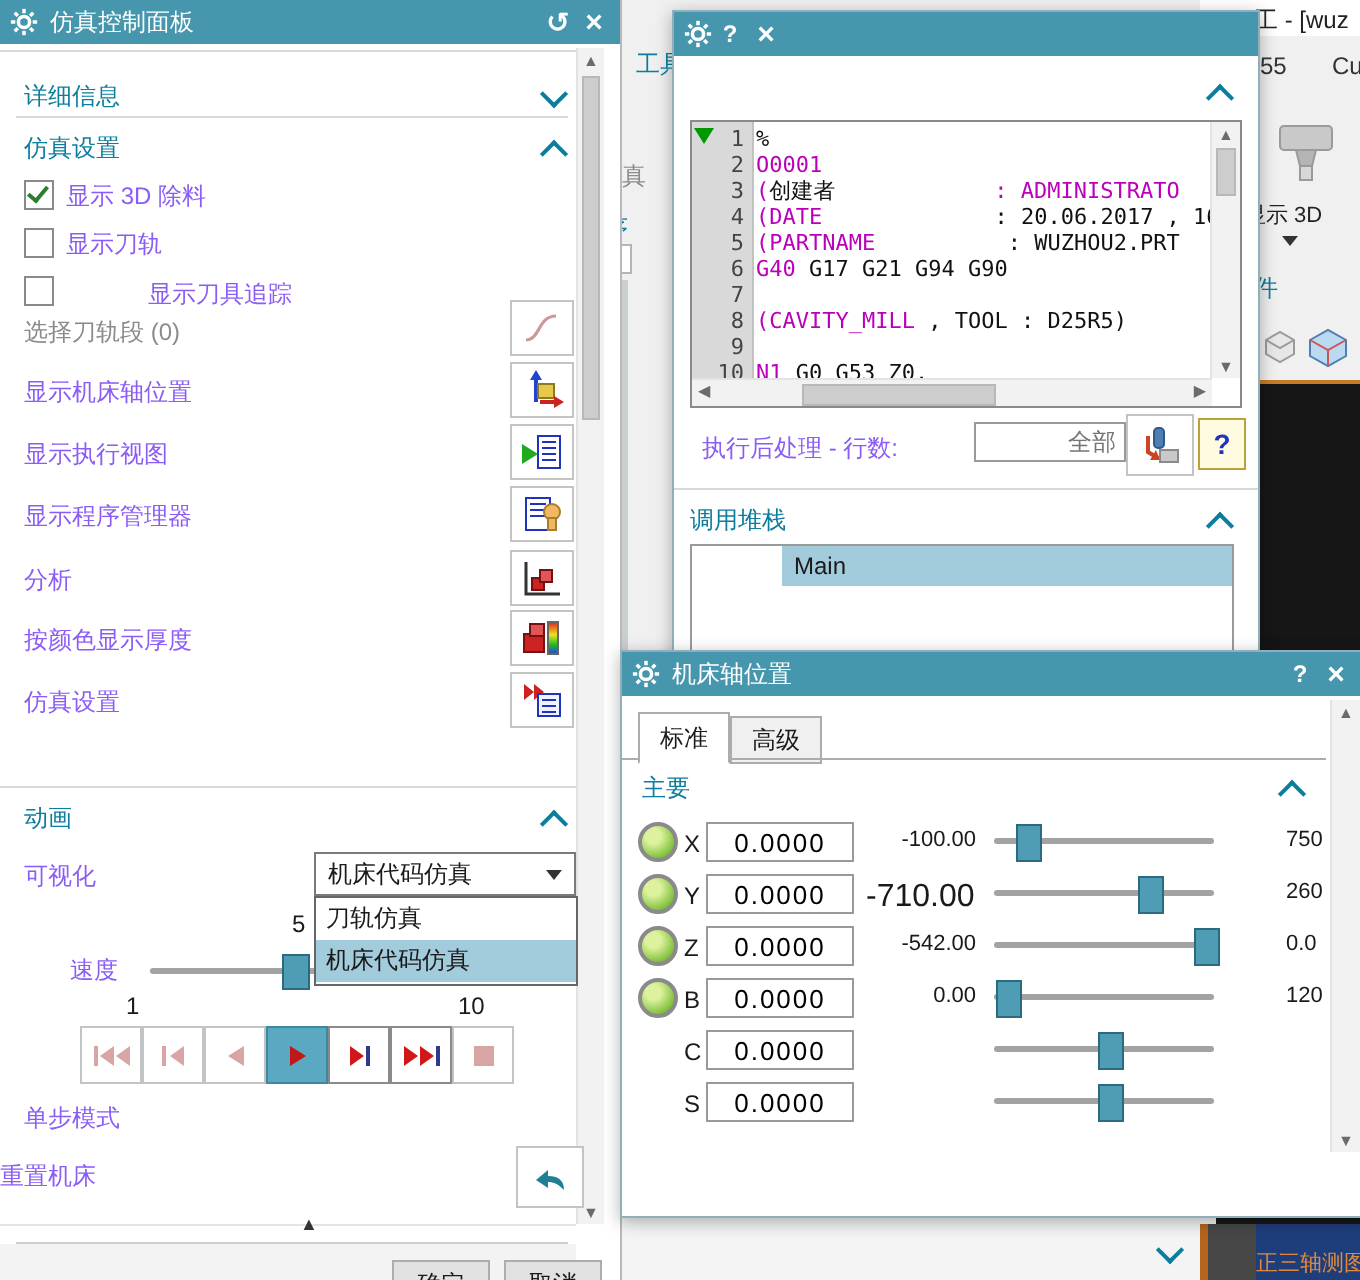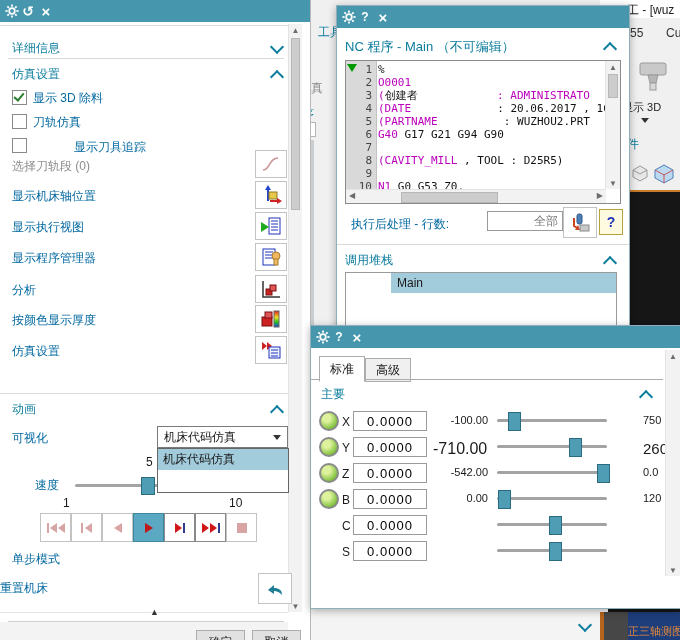--- a/index.html
+++ b/index.html
@@ -15,21 +15,21 @@
   .closex{font-size:15px;font-weight:bold;}
   
   .hdr{color:#0c7d9d;font-size:12px;}
   .chev{width:8px;height:8px;border-right:2px solid #0c7d9d;border-bottom:2px solid #0c7d9d;display:inline-block;}
   .chev.down{transform:rotate(45deg);}
   .chev.up{transform:rotate(-135deg);}
   .sep{position:absolute;height:1px;background:#d9d9d9;}
   .btnbox{position:absolute;background:#fff;border:1px solid #c3c3c3;display:flex;align-items:center;justify-content:center;}
   .combo{position:absolute;background:#fff;border:1px solid #7a7a7a;display:flex;align-items:center;font-size:12px;}
   .combo .caret{margin-left:auto;margin-right:6px;width:0;height:0;border-left:4px solid transparent;border-right:4px solid transparent;border-top:5px solid #333;}
-  .scrttl{font-size:12px;color:#0369a1;}
+  .scrttl{font-size:12px;color:#8b5cf6;}
   .gray{color:#8b8b8b;}
   
   .vsb{position:absolute;background:#f2f2f2;border-left:1px solid #e3e3e3;}
   .sbarrow{position:absolute;left:0;right:0;height:12px;display:flex;align-items:center;justify-content:center;color:#6b6b6b;font-size:8px;}
   .sbthumb{position:absolute;left:2px;right:2px;background:#cdcdcd;border:1px solid #b8b8b8;}
   
   .cb{position:absolute;left:12px;width:13px;height:13px;background:#fff;border:1px solid #8a8a8a;}
   .cb .mark{position:absolute;left:3px;top:0px;width:4px;height:8px;border-right:2px solid #2c7d2c;border-bottom:2px solid #2c7d2c;transform:rotate(40deg);}
   
   .track{position:absolute;height:3px;background:#a3a3a3;border-radius:2px;}
@@ -105,20 +105,21 @@
           <line x1="8" y1="0.5" x2="8" y2="3"></line>
           <line x1="8" y1="13" x2="8" y2="15.5"></line>
           <line x1="0.5" y1="8" x2="3" y2="8"></line>
           <line x1="13" y1="8" x2="15.5" y2="8"></line>
           <line x1="2.7" y1="2.7" x2="4.5" y2="4.5"></line>
           <line x1="11.5" y1="11.5" x2="13.3" y2="13.3"></line>
           <line x1="2.7" y1="13.3" x2="4.5" y2="11.5"></line>
           <line x1="11.5" y1="4.5" x2="13.3" y2="2.7"></line>
         </g>
     </svg>
+    <span class="ttl">仿真控制面板</span>
     <span class="tico" style="font-size:14px;font-weight:bold;">↺</span>
     <span class="tico closex" style="margin-right:4px;">×</span>
   </div>
 
   <div class="vsb" style="left:288px;top:24px;width:13px;height:588px;">
     <div class="sbarrow" style="top:0;">▲</div>
     <div class="sbarrow" style="bottom:0;">▼</div>
     <div class="sbthumb" style="top:14px;height:170px;"></div>
   </div>
 
@@ -129,21 +130,21 @@
   <div class="sep" style="left:8px;top:58px;width:276px;"></div>
 
   <div class="abs hdr" style="left:12px;top:66px;">仿真设置</div>
   <span class="chev up abs" style="left:272px;top:72px;"></span>
 
   <div class="cb" style="top:90px;">
       <span class="mark"></span>
     </div>
   <span class="abs scrttl" style="left:33px;top:90px;">显示 3D 除料</span>
   <div class="cb" style="top:114px;"></div>
-  <span class="abs scrttl" style="left:33px;top:114px;">刀轨仿真</span>
+  <span class="abs scrttl" style="left:33px;top:114px;">显示刀轨</span>
   <div class="cb" style="top:138px;"></div>
   <span class="abs scrttl" style="left:33px;top:139px;margin-left:41px;">显示刀具追踪</span>
 
   <span class="abs gray" style="left:12px;top:158px;">选择刀轨段 (0)</span>
   <div class="btnbox" style="left:255px;top:150px;width:30px;height:26px;">
     <svg width="20" height="18" viewBox="0 0 20 18">
         <path d="M2 15 C9 15 8 3 17 3" fill="none" stroke="#cc9999" stroke-width="1.6"></path>
       </svg>
   </div>
 
@@ -232,20 +233,21 @@
   </div>
 
   <span class="abs" style="left:146px;top:455px;">5</span>
   <span class="abs scrttl" style="left:35px;top:477px;">速度</span>
   <div class="track" style="left:75px;top:484px;width:175px;"></div>
   <div class="thumb" style="left:141px;top:477px;width:12px;height:16px;"></div>
   <span class="abs" style="left:63px;top:496px;">1</span>
   <span class="abs" style="left:229px;top:496px;">10</span>
 
   <div class="abs" style="left:157px;top:448px;width:130px;height:43px;background:#fff;border:1px solid #666;z-index:6;">
+    <div style="height:21px;line-height:21px;padding-left:5px;white-space:nowrap;">刀轨仿真</div>
     <div class="hl" style="height:21px;line-height:21px;padding-left:5px;white-space:nowrap;">机床代码仿真</div>
   </div>
 
   <div class="btnbox" style="left:40px;top:513px;width:29px;height:27px;">
     <svg width="20" height="12" viewBox="0 0 20 12">
         <rect x="1" y="1" width="2" height="10" fill="#d8a4a4"></rect>
         <polygon points="11,1 4,6 11,11" fill="#d8a4a4"></polygon>
         <polygon points="19,1 12,6 19,11" fill="#d8a4a4"></polygon>
       </svg>
   </div>
@@ -318,21 +320,20 @@
           <line x1="2.7" y1="2.7" x2="4.5" y2="4.5"></line>
           <line x1="11.5" y1="11.5" x2="13.3" y2="13.3"></line>
           <line x1="2.7" y1="13.3" x2="4.5" y2="11.5"></line>
           <line x1="11.5" y1="4.5" x2="13.3" y2="2.7"></line>
         </g>
     </svg>
     <span class="tico" style="font-weight:bold;">?</span>
     <span class="tico closex" style="margin-right:4px;">×</span>
   </div>
 
-  <div class="abs hdr" style="left:8px;top:32px;font-size:13px;white-space:nowrap;">NC 程序 - Main （不可编辑）</div>
   <span class="chev up abs" style="left:268px;top:38px;"></span>
 
   <div class="codebox" style="left:8px;top:54px;width:274px;height:142px;">
     <div class="gut"></div>
     <div class="abs" style="left:1px;top:3px;width:0;height:0;border-left:5px solid transparent;border-right:5px solid transparent;border-top:8px solid #009900;"></div>
     <div class="codelines">
       <div class="cl"><span class="ln">1</span><span class="cm"></span><span class="ck">%</span><span class="cm"></span></div>
       <div class="cl"><span class="ln">2</span><span class="cm">O0001</span><span class="ck"></span><span class="cm"></span></div>
       <div class="cl"><span class="ln">3</span><span class="cm">(</span><span class="ck">创建者</span><span class="cm">            : ADMINISTRATO</span></div>
       <div class="cl"><span class="ln">4</span><span class="cm">(DATE</span><span class="ck">             : 20.06.2017 , 16</span><span class="cm"></span></div>
@@ -386,20 +387,21 @@
           <line x1="8" y1="0.5" x2="8" y2="3"></line>
           <line x1="8" y1="13" x2="8" y2="15.5"></line>
           <line x1="0.5" y1="8" x2="3" y2="8"></line>
           <line x1="13" y1="8" x2="15.5" y2="8"></line>
           <line x1="2.7" y1="2.7" x2="4.5" y2="4.5"></line>
           <line x1="11.5" y1="11.5" x2="13.3" y2="13.3"></line>
           <line x1="2.7" y1="13.3" x2="4.5" y2="11.5"></line>
           <line x1="11.5" y1="4.5" x2="13.3" y2="2.7"></line>
         </g>
     </svg>
+    <span class="ttl">机床轴位置</span>
     <span class="tico" style="font-weight:bold;">?</span>
     <span class="tico closex" style="margin-right:4px;">×</span>
   </div>
 
   <div class="tab active" style="left:8px;top:30px;width:44px;">
       <span>标准</span>
     </div>
   <div class="tab" style="left:54px;top:32px;width:44px;">
       <span>高级</span>
     </div>
@@ -415,21 +417,21 @@
   <div class="track" style="left:186px;top:93px;width:110px;"></div>
   <div class="thumb" style="left:197px;top:86px;"></div>
   <span class="abs" style="left:332px;top:88px;width:26px;overflow:hidden;white-space:nowrap;font-size:11px;">750</span>
 
   <div class="led" style="left:8px;top:111px;"></div>
   <span class="abs" style="left:31px;top:115px;">Y</span>
   <input class="axinput" style="left: 42px; top: 111px;" value="0.0000">
   <span class="abs" style="left:122px;top:114px;width:55px;text-align:left;font-size:16px;">-710.00</span>
   <div class="track" style="left:186px;top:119px;width:110px;"></div>
   <div class="thumb" style="left:258px;top:112px;"></div>
-  <span class="abs" style="left:332px;top:114px;width:26px;overflow:hidden;white-space:nowrap;font-size:15px;">260</span>
+  <span class="abs" style="left:332px;top:114px;width:26px;overflow:hidden;white-space:nowrap;font-size:11px;">260</span>
 
   <div class="led" style="left:8px;top:137px;"></div>
   <span class="abs" style="left:31px;top:141px;">Z</span>
   <input class="axinput" style="left: 42px; top: 137px;" value="0.0000">
   <span class="abs" style="left:122px;top:140px;width:55px;text-align:right;font-size:11px;">-542.00</span>
   <div class="track" style="left:186px;top:145px;width:110px;"></div>
   <div class="thumb" style="left:286px;top:138px;"></div>
   <span class="abs" style="left:332px;top:140px;width:20px;overflow:hidden;white-space:nowrap;font-size:11px;">0.0</span>
 
   <div class="led" style="left:8px;top:163px;"></div>

